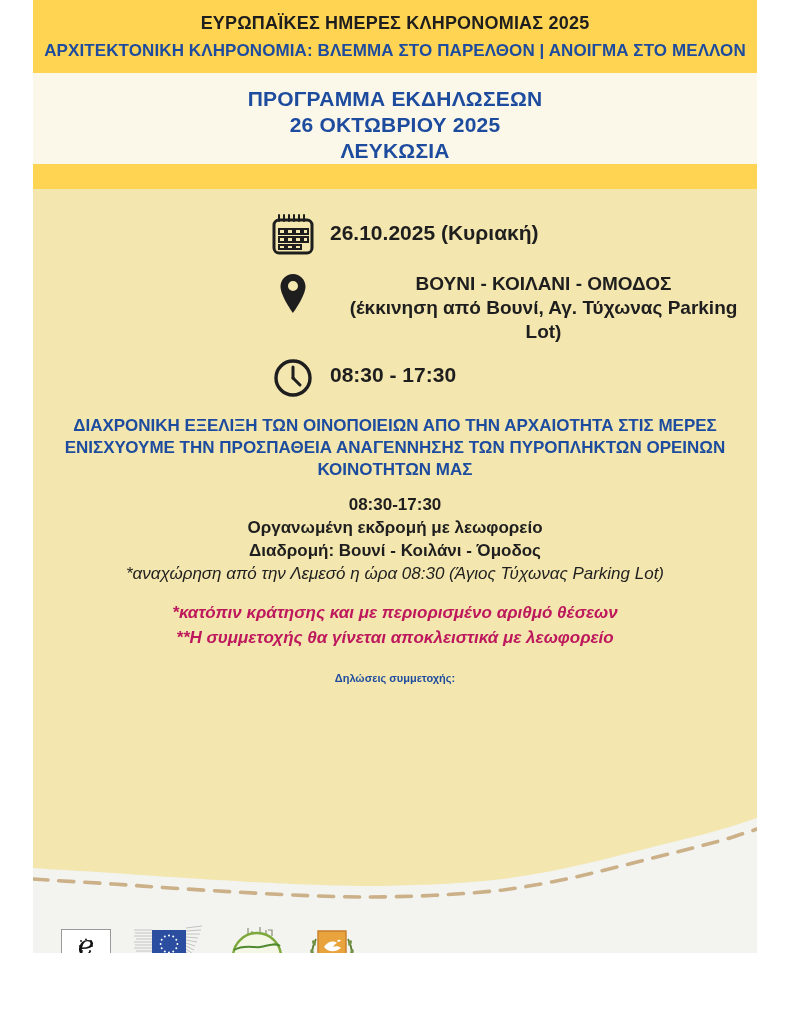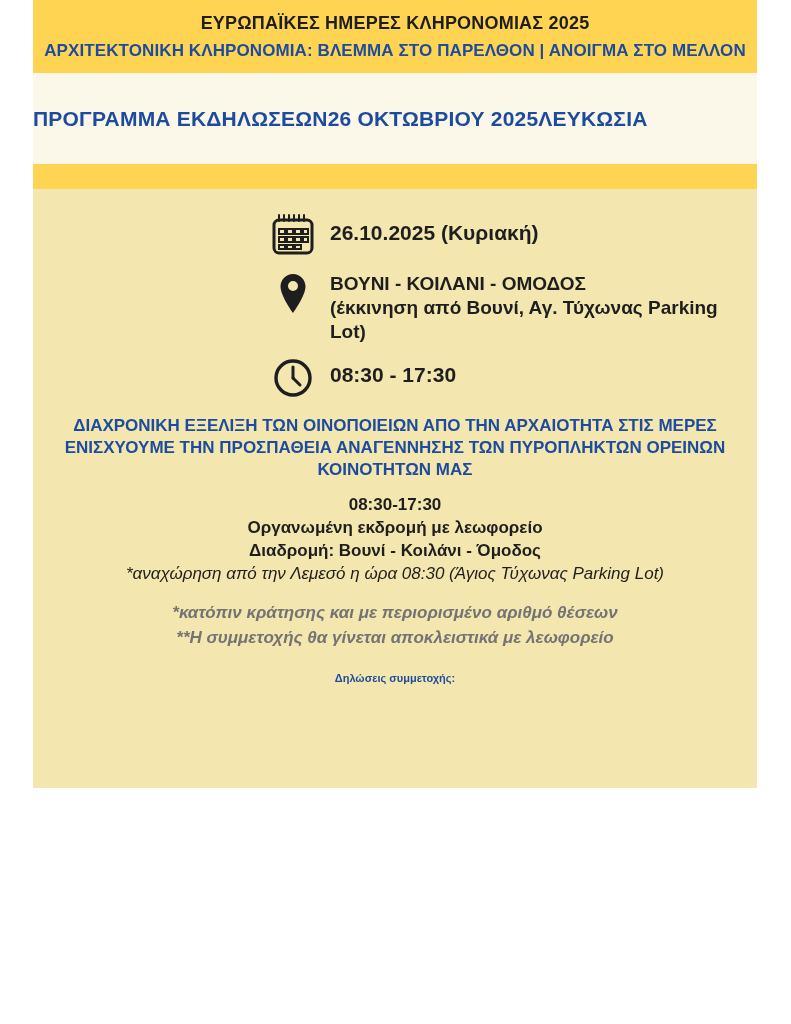--- a/index.html
+++ b/index.html
@@ -1,48 +1,48 @@
 <!DOCTYPE html>
 <html><head>
 <meta charset="utf-8">
 <style>
   * { margin: 0; padding: 0; box-sizing: border-box; }
   html,body { background:#ffffff; }
   body { font-family:"Liberation Sans","DejaVu Sans",sans-serif; }
-  .page { position:relative; width:791px; height:788px; background:#ffffff; margin:0 auto; overflow:hidden; }
+  .page { position:relative; width:791px; height:953px; background:#ffffff; margin:0 auto; overflow:hidden; }
   .content { position:absolute; left:33px; top:0; width:724px; height:1024px; }
 
   
   .band-header { height:73px; background:#FFD452; display:flex; flex-direction:column; justify-content:center; align-items:center; gap:7px; }
   .hdr-line1 { color:#1e1e1e; font-weight:bold; font-size:18px; letter-spacing:.2px; }
   .hdr-line2 { color:#1d4c9f; font-weight:bold; font-size:17px; letter-spacing:.1px; }
 
   
-  .band-title { height:91px; background:#FBF7E9; display:flex; justify-content:flex-start; align-items:center; }
+  .band-title { height:91px; background:#FBF7E9; display:flex; flex-direction:column; justify-content:flex-end; align-items:center; }
   .band-title div { color:#1d4c9f; font-weight:bold; font-size:21px; line-height:26px; letter-spacing:.2px; }
 
   .band-stripe { height:25px; background:#FFD452; }
 
   
   .band-main { height:611px; background:#F3E6AE; padding-top:23px; }
   .info-row { display:flex; align-items:flex-start; padding-left:235px; }
   .row-date { margin-bottom:14px; }
-  .row-loc  { margin-bottom:13px; }
+  .row-loc  { margin-bottom:13px;text-align:center; }
   .row-time { margin-bottom:16px; }
   .icon-cell { width:50px; display:flex; justify-content:center; flex:0 0 50px; }
   .info-text { margin-left:12px; color:#1e1e1e; }
   .date-text, .time-text { font-size:21px; font-weight:bold; padding-top:9px; }
   .time-text { padding-top:6px; }
   .loc-line { font-size:19px; font-weight:bold; line-height:24px; }
 
   .description { width:664px; margin:4px auto 0 auto; text-align:center; color:#1d4c9f; font-weight:bold; font-size:17px; line-height:22px; }
   .schedule { margin-top:12px; text-align:center; color:#1e1e1e; font-size:17px; line-height:23px; }
   .schedule .b { font-weight:bold; }
   .schedule .it { font-style:italic; font-weight:500; }
-  .blue-notes { margin-top:15px; text-align:center; color:#737373; font-weight:bold; font-style:italic; font-size:17px; line-height:25px; }
+  .blue-notes { margin-top:15px; text-align:center; color:#be185d; font-weight:bold; font-style:italic; font-size:17px; line-height:25px; }
   .contact { margin-top:17px; text-align:center; color:#1d4c9f; font-weight:bold; font-size:11px; line-height:23px; }
 
   
   .wave-wrap { height:110px; position:relative; }
   .wave-wrap svg { display:block; }
   .band-bottom { height:114px; background:#F3F3F0; }
   .logos-row { display:flex; align-items:center; gap:20px; padding:12px 0 0 26px; }
   .logo-block { display:flex; flex-direction:column; align-items:center; }
   .coe-captions { display:flex; gap:5px; margin-top:2px; }
   .coe-captions span { font-size:4px; line-height:5px; color:#555; text-align:center; width:24px; letter-spacing:0; }

